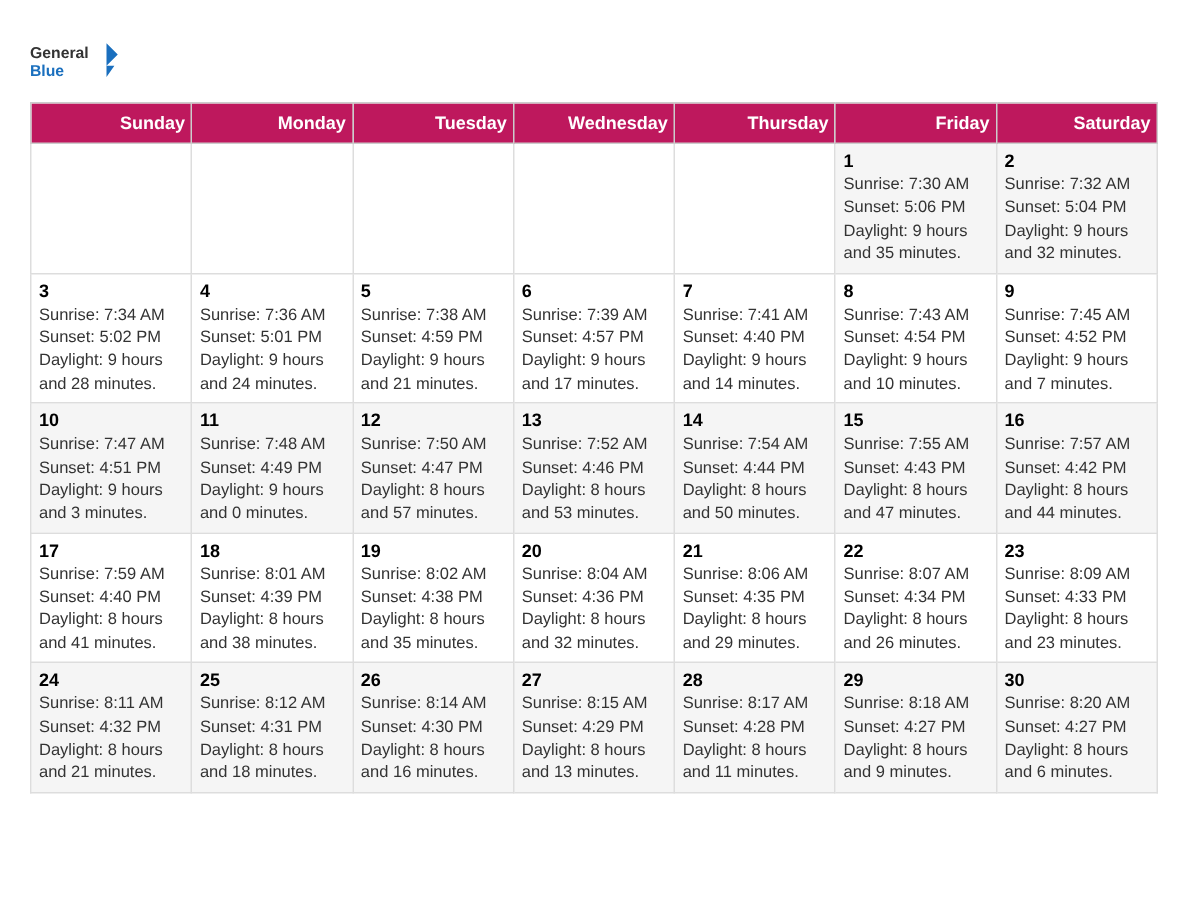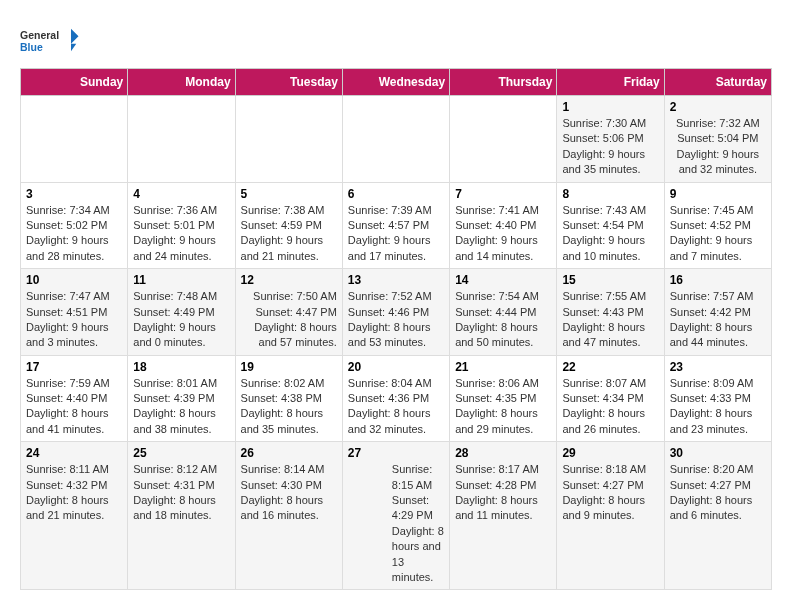--- a/index.html
+++ b/index.html
@@ -101,21 +101,21 @@
         <td class="empty-cell"></td>
         <td class="empty-cell"></td>
         <td>
           <span class="day-number">1</span>
           <div class="day-info" style="white-space: pre-line;">Sunrise: 7:30 AM
 Sunset: 5:06 PM
 Daylight: 9 hours and 35 minutes.</div>
         </td>
         <td>
           <span class="day-number">2</span>
-          <div class="day-info" style="white-space: pre-line; text-align: center;">Sunrise: 7:32 AM
+          <div class="day-info" style="white-space: pre-line;">Sunrise: 7:32 AM
 Sunset: 5:04 PM
 Daylight: 9 hours and 32 minutes.</div>
         </td>
       </tr>
       <tr>
         <td>
           <span class="day-number">3</span>
           <div class="day-info" style="white-space: pre-line;">Sunrise: 7:34 AM
 Sunset: 5:02 PM
 Daylight: 9 hours and 28 minutes.</div>
@@ -165,21 +165,21 @@
 Daylight: 9 hours and 3 minutes.</div>
         </td>
         <td>
           <span class="day-number">11</span>
           <div class="day-info" style="white-space: pre-line;">Sunrise: 7:48 AM
 Sunset: 4:49 PM
 Daylight: 9 hours and 0 minutes.</div>
         </td>
         <td>
           <span class="day-number">12</span>
-          <div class="day-info" style="white-space: pre-line; text-align: right;">Sunrise: 7:50 AM
+          <div class="day-info" style="white-space: pre-line;">Sunrise: 7:50 AM
 Sunset: 4:47 PM
 Daylight: 8 hours and 57 minutes.</div>
         </td>
         <td>
           <span class="day-number">13</span>
           <div class="day-info" style="white-space: pre-line;">Sunrise: 7:52 AM
 Sunset: 4:46 PM
 Daylight: 8 hours and 53 minutes.</div>
         </td>
         <td>
@@ -259,21 +259,21 @@
 Daylight: 8 hours and 18 minutes.</div>
         </td>
         <td>
           <span class="day-number">26</span>
           <div class="day-info" style="white-space: pre-line;">Sunrise: 8:14 AM
 Sunset: 4:30 PM
 Daylight: 8 hours and 16 minutes.</div>
         </td>
         <td>
           <span class="day-number">27</span>
-          <div class="day-info" style="white-space: pre-line; margin-left: 44px;">Sunrise: 8:15 AM
+          <div class="day-info" style="white-space: pre-line;">Sunrise: 8:15 AM
 Sunset: 4:29 PM
 Daylight: 8 hours and 13 minutes.</div>
         </td>
         <td>
           <span class="day-number">28</span>
           <div class="day-info" style="white-space: pre-line;">Sunrise: 8:17 AM
 Sunset: 4:28 PM
 Daylight: 8 hours and 11 minutes.</div>
         </td>
         <td>

